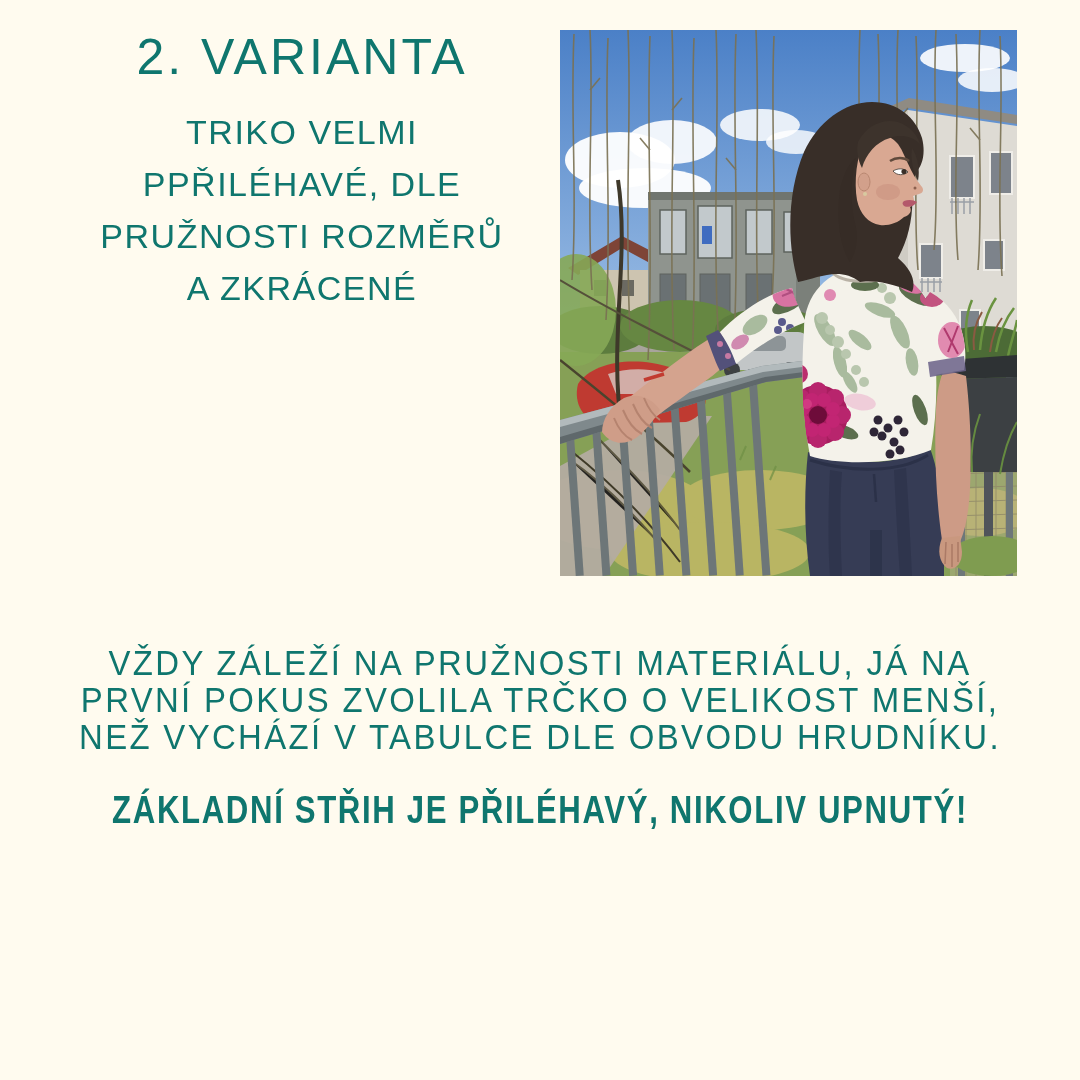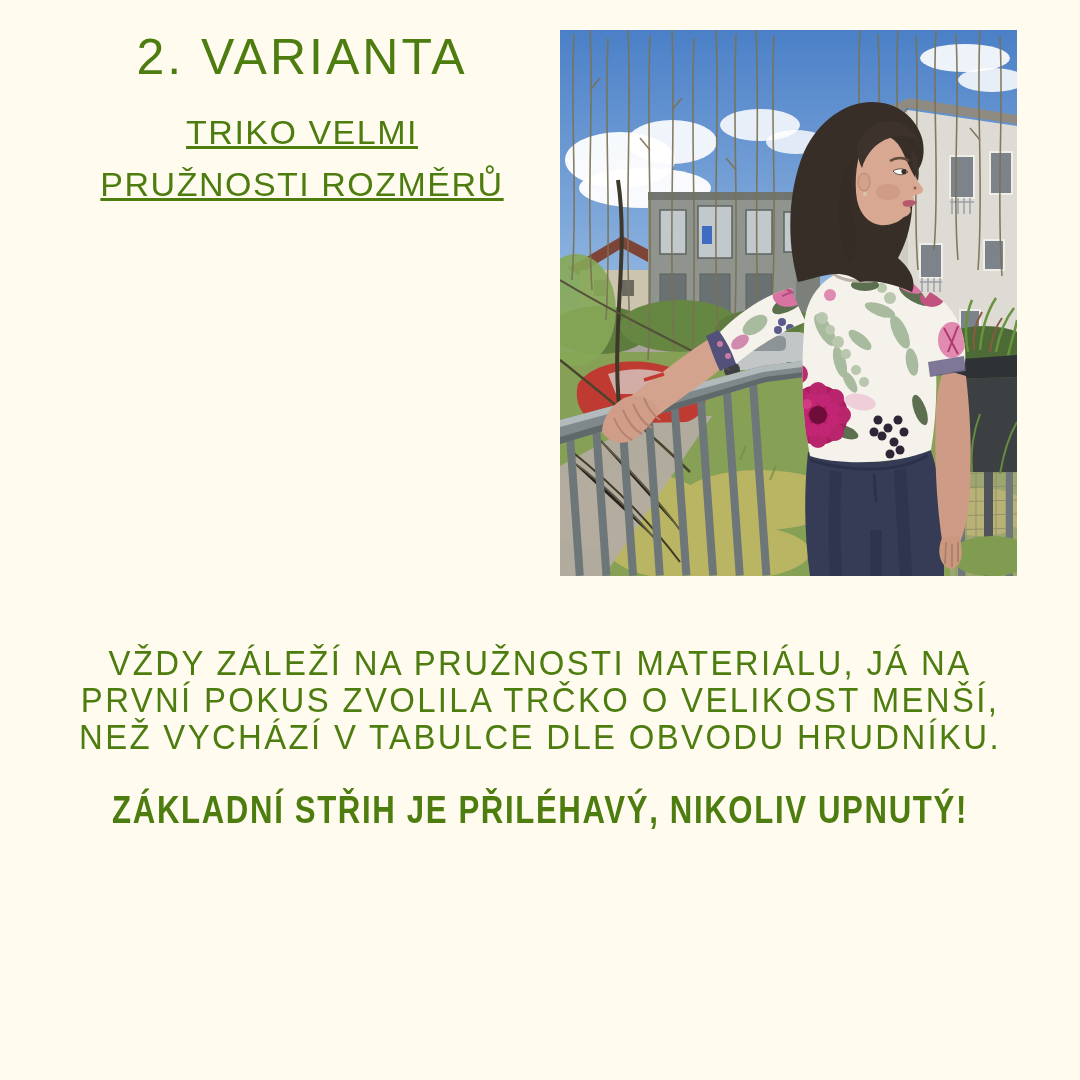--- a/index.html
+++ b/index.html
@@ -9,21 +9,21 @@
     font-family:"Liberation Sans", sans-serif;
   }
   .title{
     position:absolute;left:0;top:28px;width:604px;
     text-align:center;font-size:50px;font-weight:400;
     letter-spacing:3px;
   }
   .subtitle{
     position:absolute;left:40px;top:106px;width:524px;
     text-align:center;font-size:34px;line-height:52px;
-    letter-spacing:1.5px;font-weight:400;text-decoration:underline;
+    letter-spacing:1.5px;font-weight:400;
   }
   .photo-wrap{
     position:absolute;left:560px;top:30px;width:457px;height:546px;
   }
   .photo-wrap svg{display:block;width:457px;height:546px;}
   .paragraph{
     position:absolute;left:0;top:644px;width:1080px;
     text-align:center;font-size:35px;line-height:37px;
     letter-spacing:2.5px;font-weight:400;
     transform:scaleX(0.94);transform-origin:50% 50%;
@@ -31,27 +31,29 @@
   .emphasis{
     position:absolute;left:0;top:788px;width:1080px;
     text-align:center;font-size:38px;line-height:44px;
     letter-spacing:2px;font-weight:700;
     transform:scaleX(0.82);transform-origin:50% 50%;
   }
 </style>
 </head>
 <body>
 
-<div class="canvas" style="background: rgb(255, 251, 239); color: #4d7c0f;">
+<div class="canvas" style="background: rgb(255, 251, 239); color: #0f766e;">
 
   <h1 class="title" style="margin:0;">2. VARIANTA</h1>
 
   <div class="subtitle">
     <div>TRIKO VELMI</div>
+    <div>PPŘILÉHAVÉ, DLE</div>
     <div>PRUŽNOSTI ROZMĚRŮ</div>
+    <div>A ZKRÁCENÉ</div>
   </div>
 
   <div class="photo-wrap">
     <svg viewBox="0 0 457 546" role="img" aria-label="Žena ve květovaném triku stojí na balkoně, ruku má položenou na zábradlí a dívá se do strany">
       <defs>
         <linearGradient id="sky" x1="0" y1="0" x2="0" y2="1">
           <stop offset="0" stop-color="#4b80c7"></stop>
           <stop offset="0.7" stop-color="#8fb4e0"></stop>
           <stop offset="1" stop-color="#bdd6ec"></stop>
         </linearGradient>

